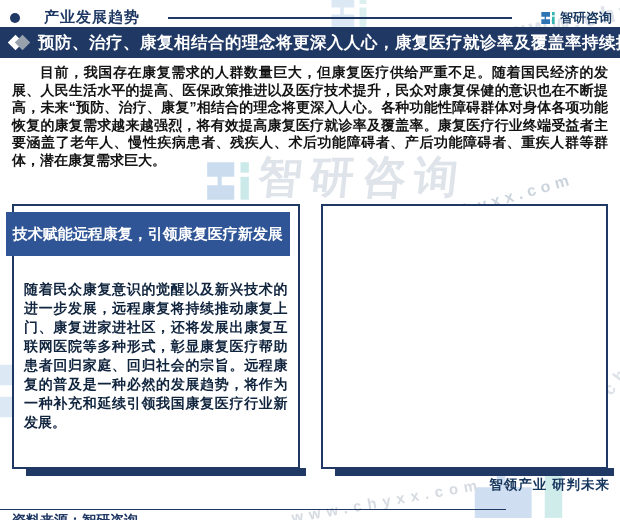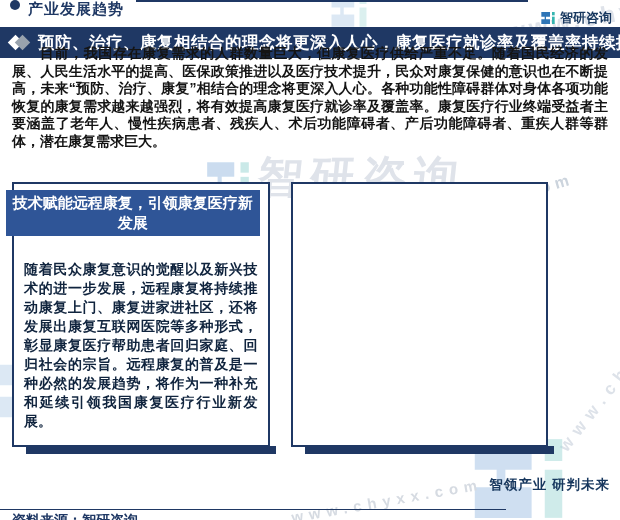--- a/index.html
+++ b/index.html
@@ -20,42 +20,42 @@
   .wm-top-text{left:505px;top:-2px;font-size:24px;letter-spacing:4px;transform:rotate(-10deg);}
   .wm-bottom-logo{left:466px;top:426px;opacity:.55;}
   .wm-bottom-url{left:290px;top:492px;font-size:15px;letter-spacing:6px;color:#d6dbe2;
                  transform:rotate(-10deg);font-weight:bold;}
   .wm-left-logo{left:-30px;top:356px;opacity:.4;}
   .wm-right-url{left:520px;top:352px;font-size:17px;letter-spacing:7px;color:#dde2e9;
                 transform:rotate(-52deg);font-weight:bold;}
 
   
   .header{position:absolute;top:0;left:10px;right:8px;height:35px;z-index:2;
-          display:flex;}
+          display:flex;align-items:center;gap:16px;}
   .bullet{width:10px;height:10px;border-radius:50%;background:#1f3864;flex:0 0 auto;}
   .page-title{margin:0 0 0 8px;font-size:15px;font-weight:bold;color:#1f3864;letter-spacing:1px;}
   .hline{flex:1;height:0;border-top:2px solid #1f3864;margin:0 12px;}
   .brand{display:flex;align-items:center;gap:4px;font-size:13px;font-weight:bold;color:#17375e;}
 
   
   .banner{position:absolute;top:27px;left:0;width:620px;height:31px;background:#1f3864;
           z-index:2;display:flex;align-items:center;box-sizing:border-box;padding:0 10px;}
   .diamonds{display:flex;align-items:center;margin-right:10px;flex:0 0 auto;}
   .dmd{width:11px;height:11px;display:inline-block;transform:rotate(45deg);}
   .dmd-white{background:#ffffff;}
   .dmd-gray{background:#98a2ad;margin-left:-4px;}
   .banner-text{color:#fff;font-size:16.5px;font-weight:bold;letter-spacing:.5px;white-space:nowrap;}
 
   
-  .intro{position:absolute;top:45px;left:12px;width:596px;margin:0;z-index:2;
+  .intro{position:absolute;top:64px;left:12px;width:596px;margin:0;z-index:2;
          font-size:14px;line-height:17.5px;font-weight:700;color:#141414;
          text-align:justify;text-indent:2em;}
 
   
-  .cards{position:absolute;top:182px;left:12px;width:536px;display:flex;gap:21px;z-index:2;}
+  .cards{position:absolute;top:204px;left:12px;width:596px;display:flex;gap:21px;z-index:2;}
   .card{position:relative;flex:1;border:2px solid #1f3864;background:#fff;height:265px;
         box-sizing:border-box;}
   .card-head{position:relative;margin:6px 8px 0 -8px;background:#2f5597;color:#fff;
              font-weight:bold;font-size:15px;line-height:20px;text-align:center;
              min-height:44px;display:flex;align-items:center;justify-content:center;
              padding:3px 6px;box-sizing:border-box;}
   .card-body{margin:24px 10px;font-size:14px;line-height:19px;font-weight:700;
              color:#10243e;text-align:justify;}
   .card-bar{position:absolute;left:12px;right:-8px;bottom:-9px;height:8px;background:#1f3864;}
 

